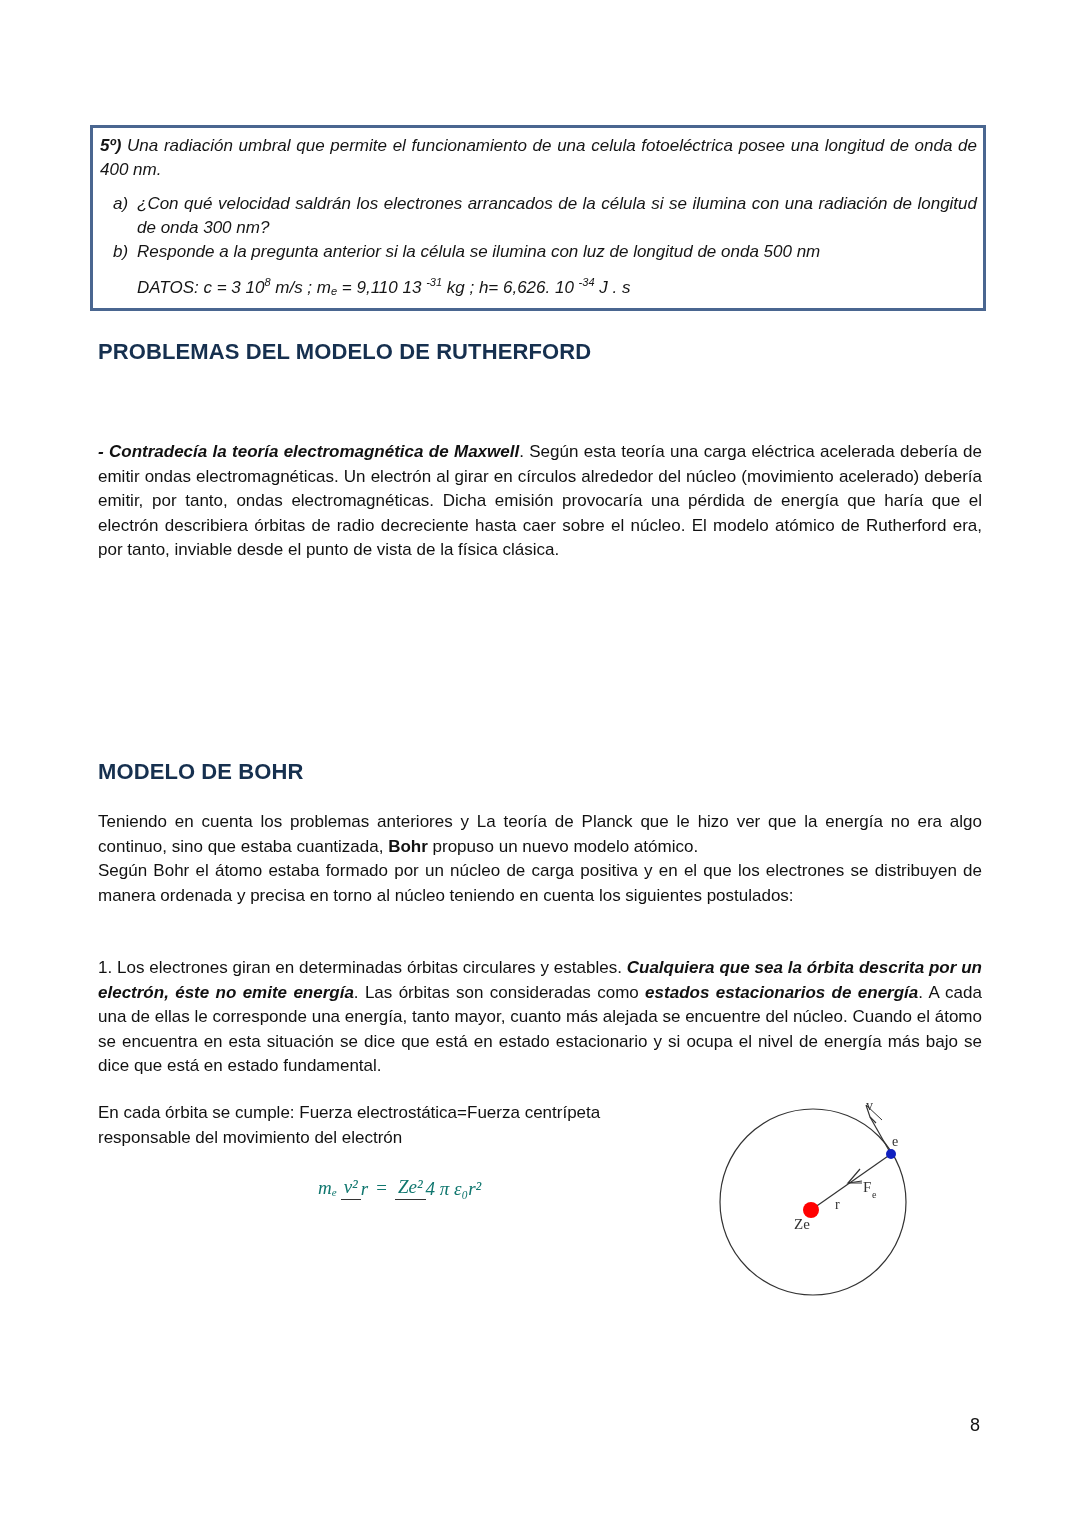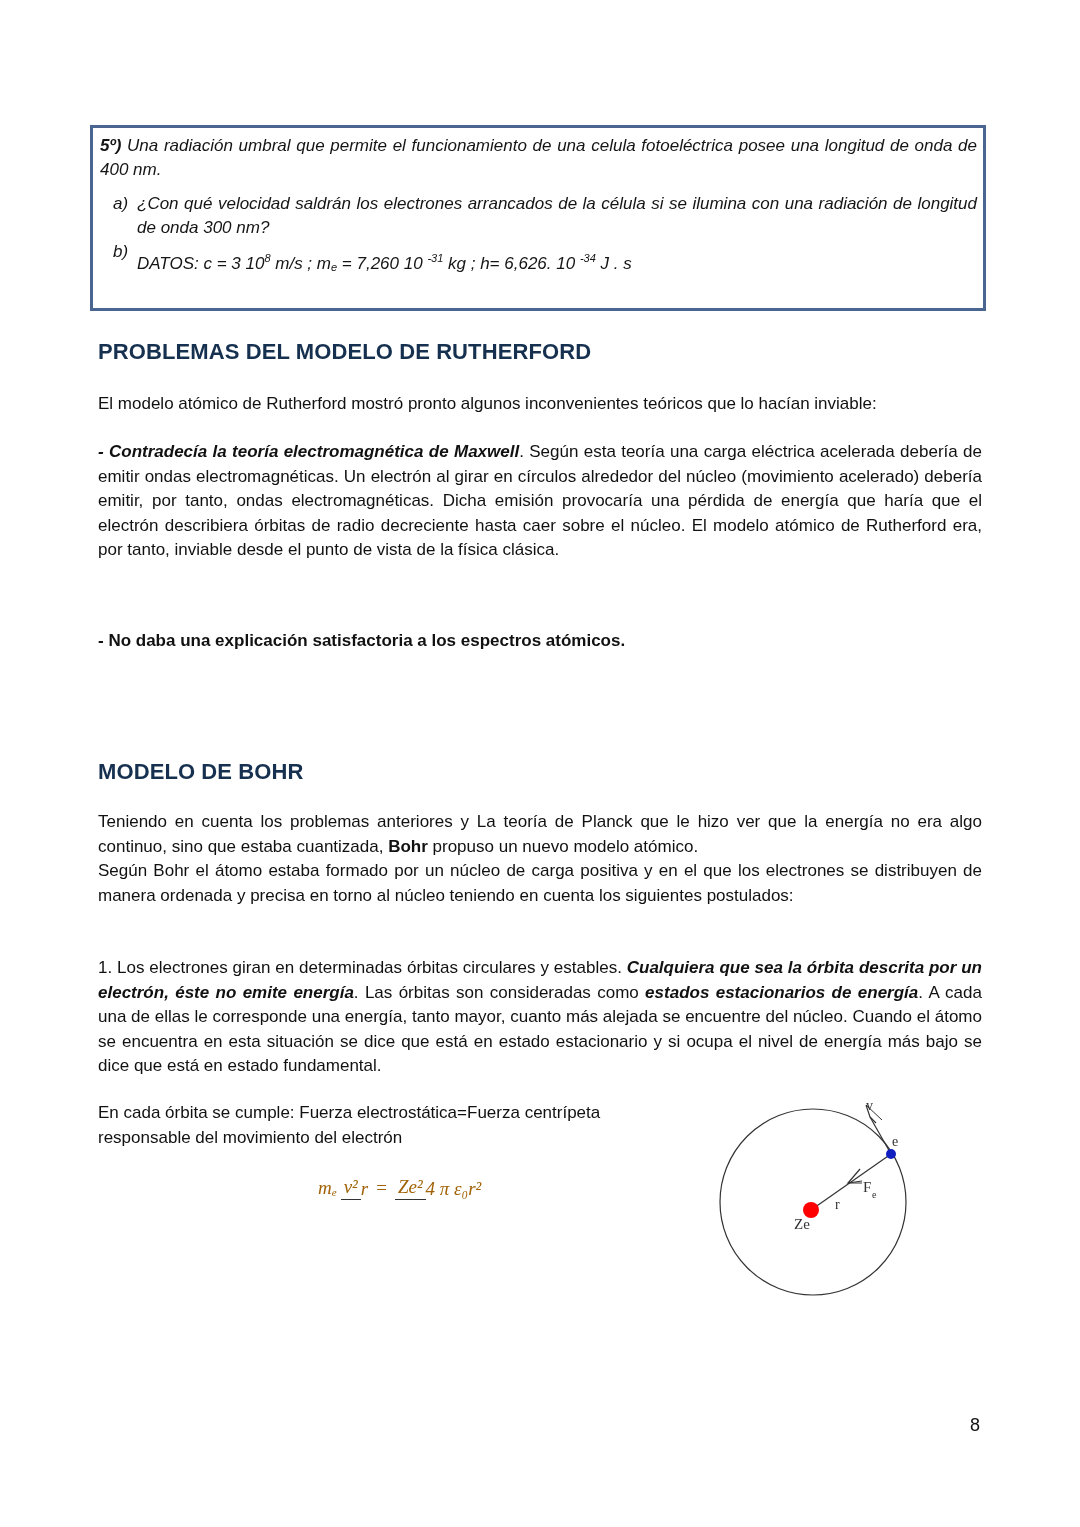--- a/index.html
+++ b/index.html
@@ -25,47 +25,45 @@
   sub { font-size: 11px; line-height: 0; vertical-align: -2px; }
   h2 {
     position: absolute; left: 98px; margin: 0; font-size: 22px; font-weight: bold;
     color: #16304f; letter-spacing: 0.1px;
   }
   .block { position: absolute; left: 98px; width: 884px; margin: 0; }
   .b { font-weight: bold; }
   .bi { font-weight: bold; font-style: italic; }
   .formula {
     position: absolute; left: 318px; top: 1176px; font-family: "Liberation Serif", serif;
-    font-style: italic; font-size: 19px; color: #a16207;
+    font-style: italic; font-size: 19px; color: #0f766e;
     display: flex; align-items: center;
   }
   .frac { display: inline-flex; align-items: center; margin: 0 4px; }
   .frac .n { border-bottom: 1.3px solid #333; padding: 0 3px 1px; line-height: 22px; }
   .frac .d { padding-top: 2px; line-height: 22px; }
   .diagram { position: absolute; left: 712px; top: 1090px; width: 220px; height: 220px; }
   .page-number { position: absolute; left: 970px; top: 1415px; font-size: 18px; color: #111; }
 </style>
 </head>
 <body>
 
 <div class="page">
 
   <div class="exercise-box">
     <p class="intro"><span class="num">5º)</span><span> Una radiación umbral que permite el funcionamiento de una celula fotoeléctrica posee una longitud de onda de 400 nm.</span></p>
     <ol>
       <li><span class="lbl">a)</span><span>¿Con qué velocidad saldrán los electrones arrancados de la célula si se ilumina con una radiación de longitud de onda 300 nm?</span></li>
-      <li><span class="lbl">b)</span></li>
+      <li><span class="lbl">b)</span><span>Responde a la pregunta anterior si la célula se ilumina con luz de longitud de onda 500 nm</span></li>
     </ol>
-    <div class="datos"><span>DATOS: c = 3 10</span><sup>8</sup><span> m/s ;  m</span><sub>e</sub><span> = 7,260 10 </span><sup>-31</sup><span> kg ; h= 6,626. 10 </span><sup>-34</sup><span> J . s</span></div>
+    <div class="datos"><span>DATOS: c = 3 10</span><sup>8</sup><span> m/s ;  m</span><sub>e</sub><span> = 9,110 13 </span><sup>-31</sup><span> kg ; h= 6,626. 10 </span><sup>-34</sup><span> J . s</span></div>
   </div>
 
   <h2 style="top:339px;">PROBLEMAS DEL MODELO DE RUTHERFORD</h2>
-  <p class="block txt" style="top:392px;">El modelo atómico de Rutherford mostró pronto algunos inconvenientes teóricos que lo hacían inviable:</p>
   <p class="block txt" style="top:440px;"><span class="bi">- Contradecía la teoría electromagnética de Maxwell</span><span>. Según esta teoría una carga eléctrica acelerada debería de emitir ondas electromagnéticas. Un electrón al girar en círculos alrededor del núcleo (movimiento acelerado) debería emitir, por tanto, ondas electromagnéticas. Dicha emisión provocaría una pérdida de energía que haría que el electrón describiera órbitas de radio decreciente hasta caer sobre el núcleo. El modelo atómico de Rutherford era, por tanto, inviable desde el punto de vista de la física clásica.</span></p>
-  <p class="block txt b" style="top:629px;">- No daba una explicación satisfactoria a los espectros atómicos.</p>
 
   <h2 style="top:759px;">MODELO DE BOHR</h2>
   <p class="block txt" style="top:810px;"><span>Teniendo en cuenta los problemas anteriores y La teoría de Planck que le hizo ver que la energía no era algo continuo, sino que estaba cuantizada, </span><span class="b">Bohr</span><span> propuso un nuevo modelo atómico.</span><br><span>Según Bohr el átomo estaba formado por un núcleo de carga positiva y en el que los electrones se distribuyen de manera ordenada y precisa en torno al núcleo teniendo en cuenta los siguientes postulados:</span></p>
 
   <p class="block txt" style="top:956px;"><span>1. Los electrones giran en determinadas órbitas circulares y estables. </span><span class="bi">Cualquiera que sea la órbita descrita por un electrón, éste no emite energía</span><span>. Las órbitas son consideradas como </span><span class="bi">estados estacionarios de energía</span><span>. A cada una de ellas le corresponde una energía, tanto mayor, cuanto más alejada se encuentre del núcleo. Cuando el átomo se encuentra en esta situación se dice que está en estado estacionario y si ocupa el nivel de energía más bajo se dice que está en estado fundamental.</span></p>
 
   <p class="block txt" style="top:1101px; width:545px; text-align:left;">En cada órbita se cumple: Fuerza electrostática=Fuerza centrípeta responsable del movimiento del electrón</p>
 
   <div class="formula">
     <span><span>m</span><sub>e</sub></span>

